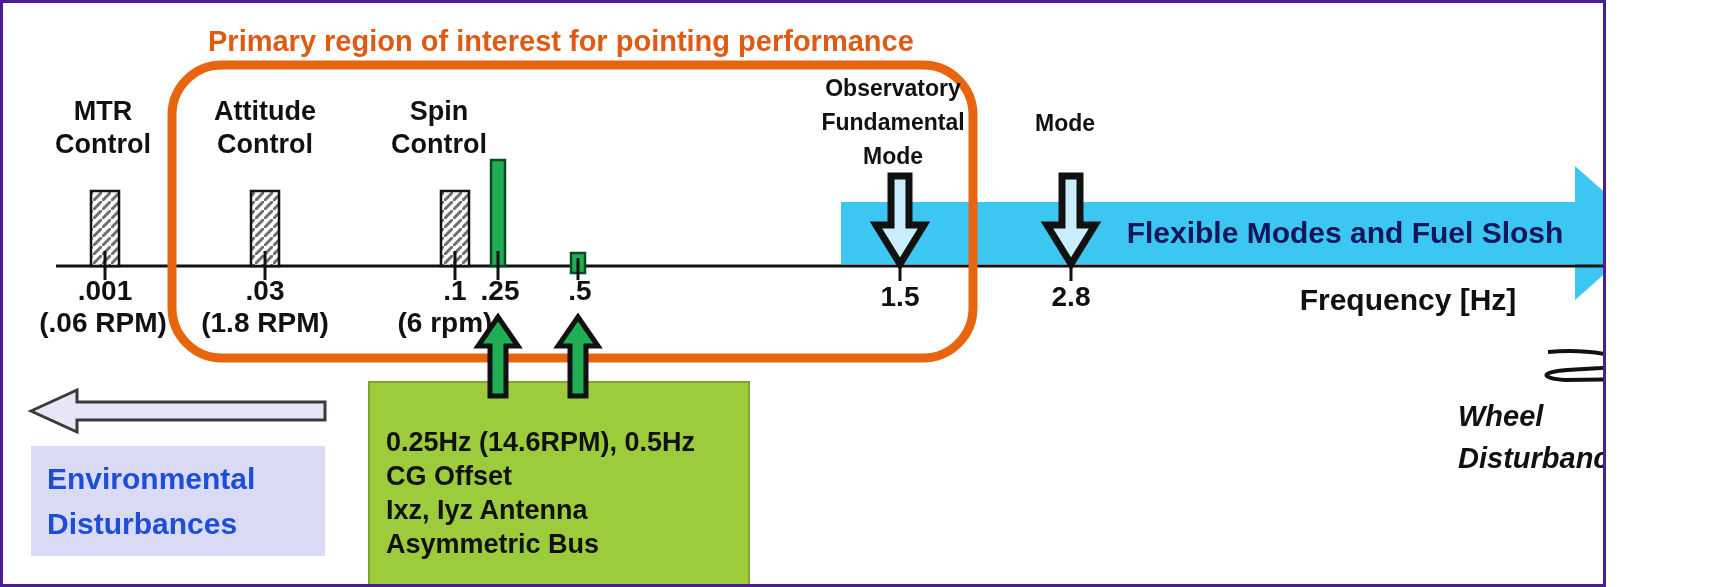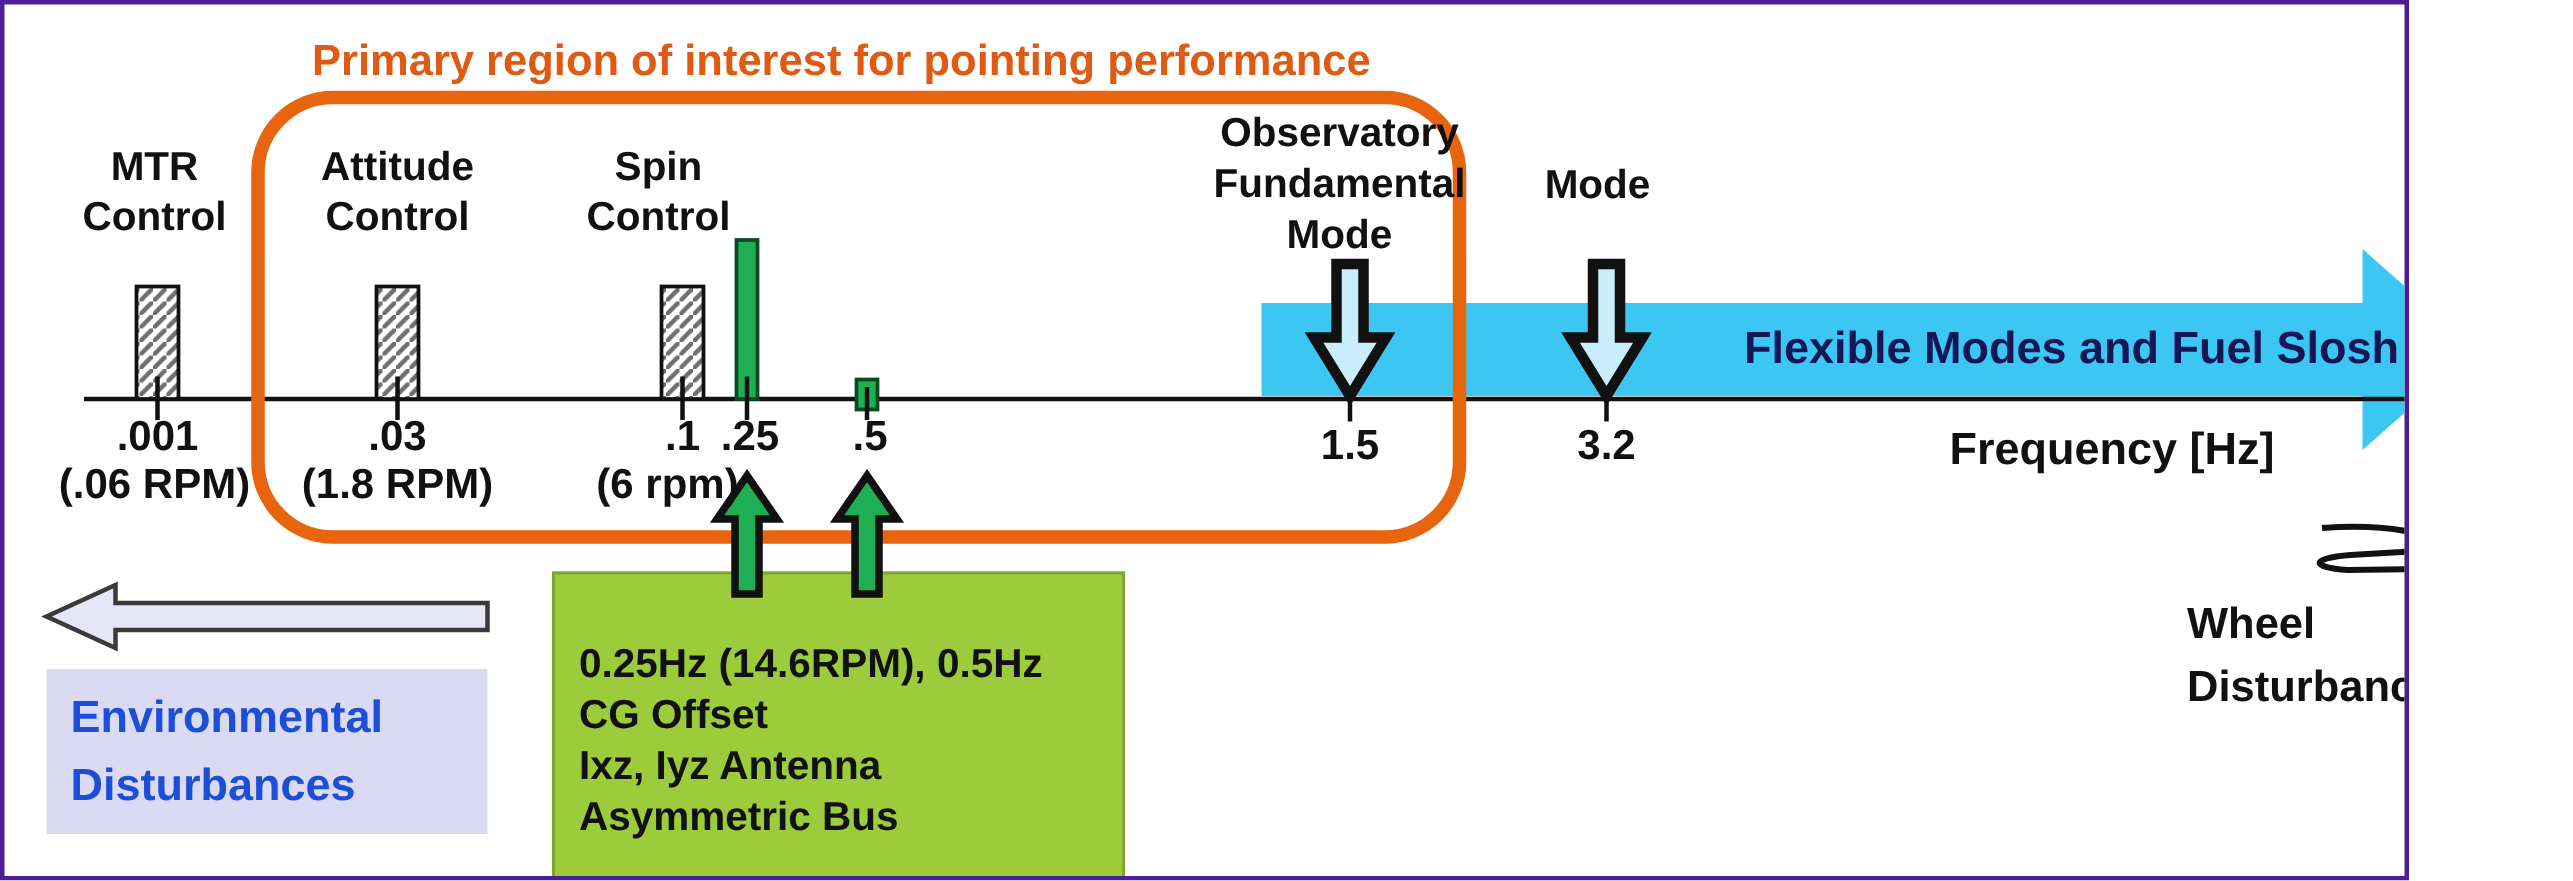--- a/index.html
+++ b/index.html
@@ -16,21 +16,21 @@
   }
   .abs{position:absolute;}
   .ctr{transform:translateX(-50%);text-align:center;}
   .svg-layer{position:absolute;left:0;top:0;z-index:3;}
   .txt{z-index:5;white-space:nowrap;}
   .title{
     font-size:29px;color:#df5a12;letter-spacing:0px;
   }
   .barlabel{font-size:27px;line-height:33px;}
   .ticklabel{font-size:28px;}
-  .modelabel{font-size:27px;line-height:34px;}
+  .modelabel{font-size:23px;line-height:34px;}
   .bandlabel{font-size:30px;color:#15155a;}
   .freqlabel{font-size:30px;}
   .wheel{font-size:29px;line-height:42px;white-space:nowrap;}
   .envbox{
     left:28px;top:443px;width:294px;height:110px;
     background:#dadaf5;z-index:1;
   }
   .envtext{
     left:44px;top:453px;font-size:30px;line-height:45px;
     color:#1d4ed8;z-index:5;white-space:nowrap;
@@ -126,26 +126,26 @@
 
   <div class="abs txt ticklabel ctr" style="left:102px;top:272px;">.001</div>
   <div class="abs txt ticklabel ctr" style="left:100px;top:304px;">(.06 RPM)</div>
   <div class="abs txt ticklabel ctr" style="left:262px;top:272px;">.03</div>
   <div class="abs txt ticklabel ctr" style="left:262px;top:304px;">(1.8 RPM)</div>
   <div class="abs txt ticklabel ctr" style="left:452px;top:272px;">.1</div>
   <div class="abs txt ticklabel ctr" style="left:442px;top:304px;">(6 rpm)</div>
   <div class="abs txt ticklabel ctr" style="left:497px;top:272px;">.25</div>
   <div class="abs txt ticklabel ctr" style="left:577px;top:272px;">.5</div>
   <div class="abs txt ticklabel ctr" style="left:897px;top:278px;">1.5</div>
-  <div class="abs txt ticklabel ctr" style="left:1068px;top:278px;">3.2</div>
+  <div class="abs txt ticklabel ctr" style="left:1068px;top:278px;">2.8</div>
 
-  <div class="abs txt bandlabel ctr" style="left:1342px;top:213px;margin-left:36px;">Flexible Modes and Fuel Slosh</div>
+  <div class="abs txt bandlabel ctr" style="left:1342px;top:213px;">Flexible Modes and Fuel Slosh</div>
   <div class="abs txt freqlabel ctr" style="left:1405px;top:280px;">Frequency [Hz]</div>
 
-  <div class="abs txt wheel" style="left:1455px;top:392px;">
+  <div class="abs txt wheel" style="left:1455px;top:392px;font-style:italic;">
     <div>Wheel</div>
       <div>Disturbances</div>
   </div>
 
   <div class="abs txt envtext">
     <div>Environmental</div>
       <div>Disturbances</div>
   </div>
 
   <div class="abs txt spinline" style="top:424px;">0.25Hz (14.6RPM), 0.5Hz</div>

